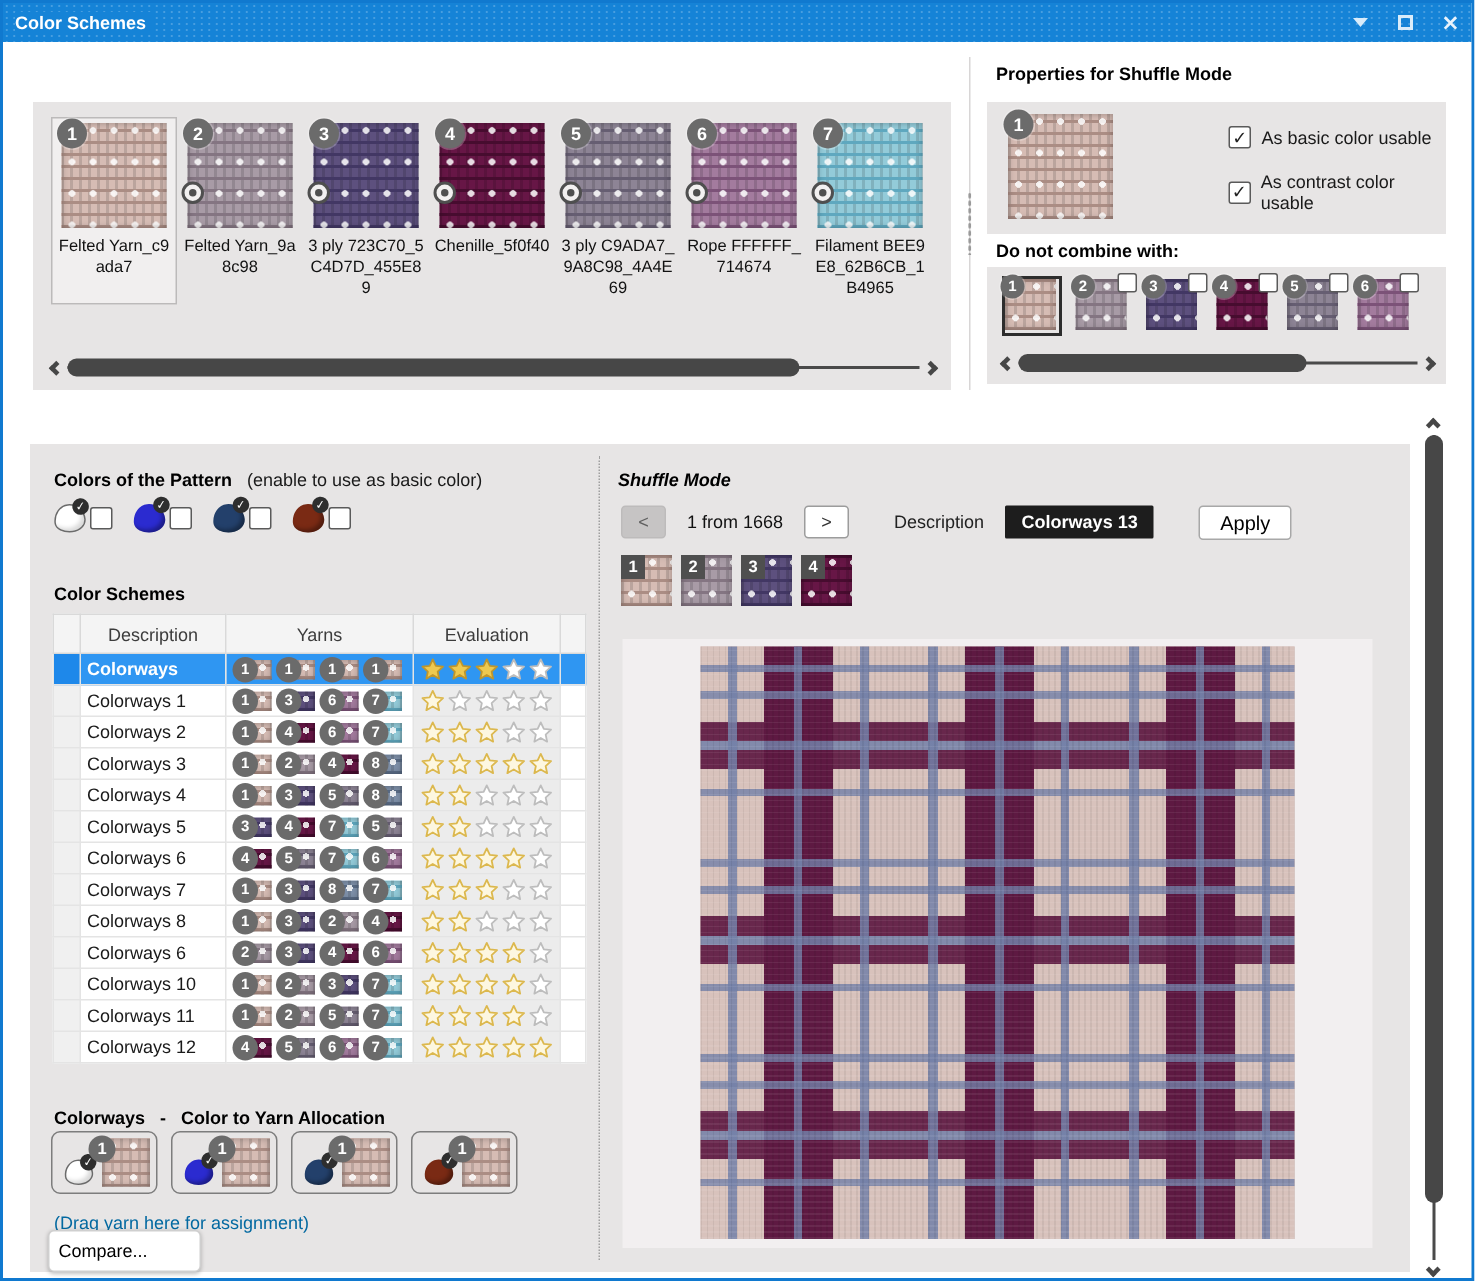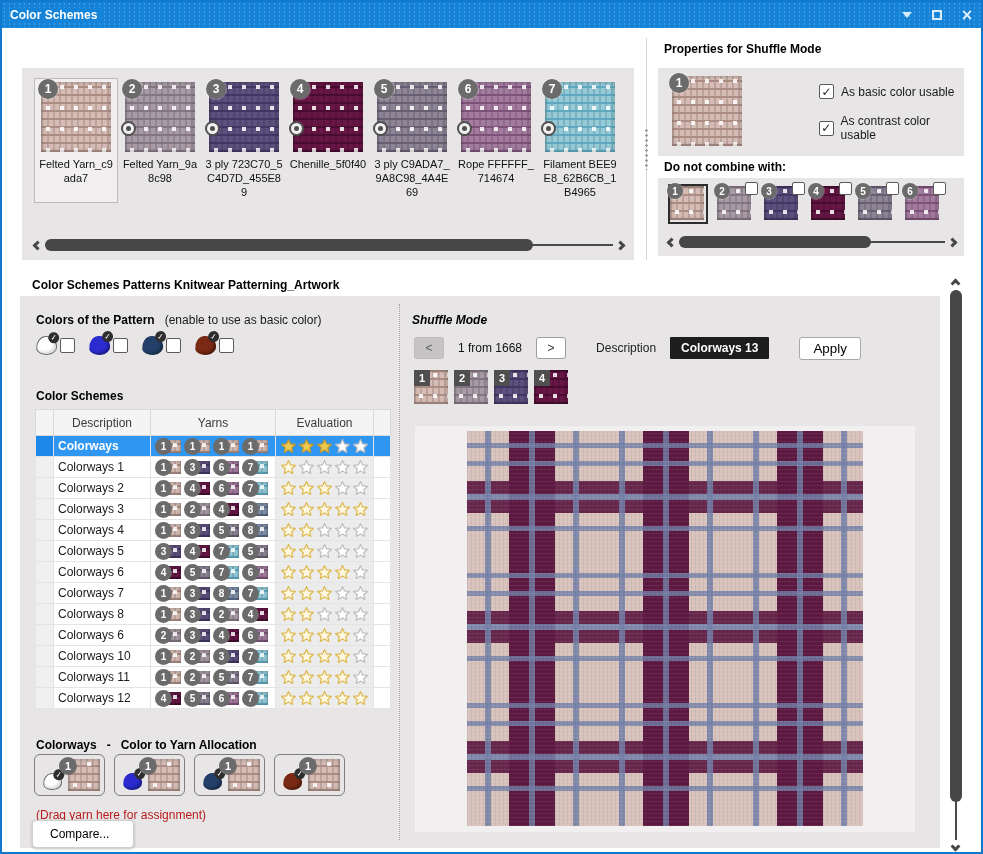--- a/index.html
+++ b/index.html
@@ -98,22 +98,22 @@
   .chipsw { width:13px; height:13px; margin-left:-4px; z-index:1; }
   .stars { display:inline-flex; gap:1px; vertical-align:middle; }
   .stars svg { display:block; }
 
   .alloc-title { display:flex; gap:10px; }
   .alloc-row { display:flex; gap:9px; }
   .alloc { position:relative; width:71px; height:42px; border:1px solid #7d7d7d; border-radius:6px; }
   .alloc .blob { position:absolute; left:8px; bottom:5px; width:19px; height:17px; }
   .alloc .anum { position:absolute; left:24px; top:2px; width:18px; height:18px; border-radius:50%; background:#6b6b6b; color:#fff; font-weight:bold; font-size:11px; display:flex; align-items:center; justify-content:center; z-index:3; }
   .alloc .knit { position:absolute; right:4px; top:4px; }
-  .drag-hint { color:#b91c1c; }
-  .compare-btn { position:absolute; left:12px; top:524px; width:102px; height:28px; background:#fff; border:1px solid #cfcfcf; border-radius:4px; box-shadow:0 1px 3px rgba(0,0,0,.25); text-align:left; padding-left:17px; font-size:12px; cursor:pointer; }
+  .drag-hint { color:#0369a1; }
+  .compare-btn { position:absolute; left:12px; top:524px; width:102px; height:28px; background:#fff; border:1px solid #cfcfcf; border-radius:4px; box-shadow:0 1px 3px rgba(0,0,0,.25); text-align:left; padding-left:6px; font-size:12px; cursor:pointer; }
 
   .dotted-div { position:absolute; left:379px; top:8px; bottom:8px; width:0; border-left:1px dotted #9f9f9f; }
 
   
   .shuffle-controls { display:flex; align-items:center; height:24px; }
   .navbtn { width:30px; height:22px; border-radius:3px; font-size:12px; display:flex; align-items:center; justify-content:center; cursor:pointer; }
   .navbtn.prev { background:#c6c4c4; color:#5f5f5f; border:1px solid #bdbbbb; }
   .navbtn.next { background:#fff; color:#333; border:1px solid #9c9c9c; }
   .pos-text { margin:0 14px; color:#111; }
   .desc-label { margin-left:30px; color:#222; }
@@ -291,21 +291,20 @@
     <div class="hscroll combine-scroll">
       <span class="chev chev-left"></span>
       <span class="hs-track">
           <span class="hs-line"></span>
           <span class="hs-thumb" style="width:72%"></span>
         </span>
       <span class="chev chev-right"></span>
     </div>
   </div>
 
-  <span class="hdr section-title">Color Schemes Patterns Knitwear Patterning_Artwork</span>
   <div class="lower-panel panel">
 
     <div class="lp" style="left:16px; top:17px; display:flex; gap:10px; align-items:baseline;">
       <span class="hdr">Colors of the Pattern</span>
       <span>(enable to use as basic color)</span>
     </div>
     <div class="lp pc-row" id="pc-row" style="left:16px; top:40px;">
         <span class="pc-group">
           <span class="blob white" style="background: rgb(255, 255, 255);">
             <span class="chk"></span>

